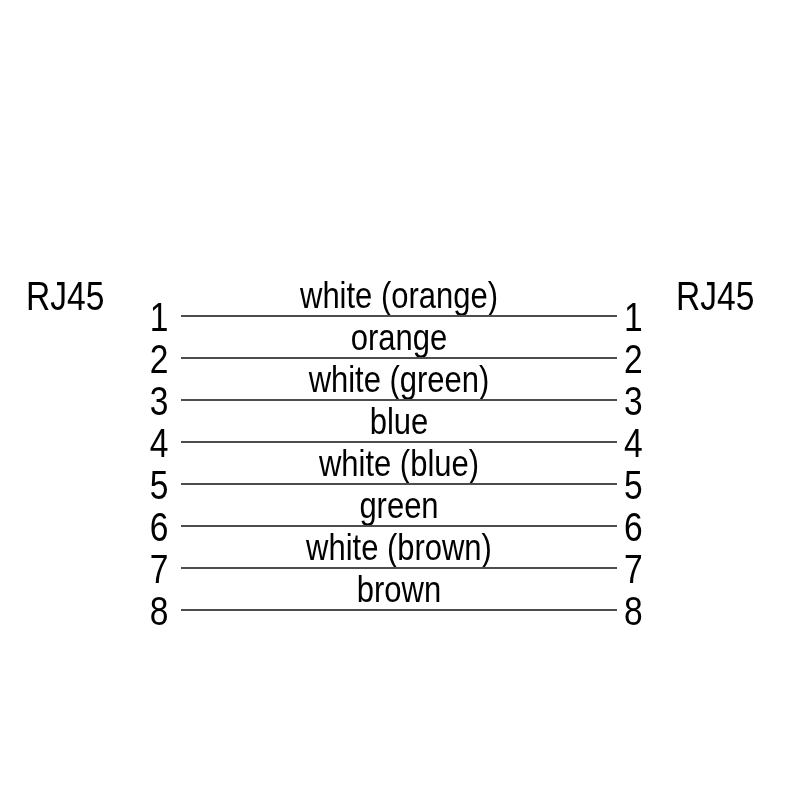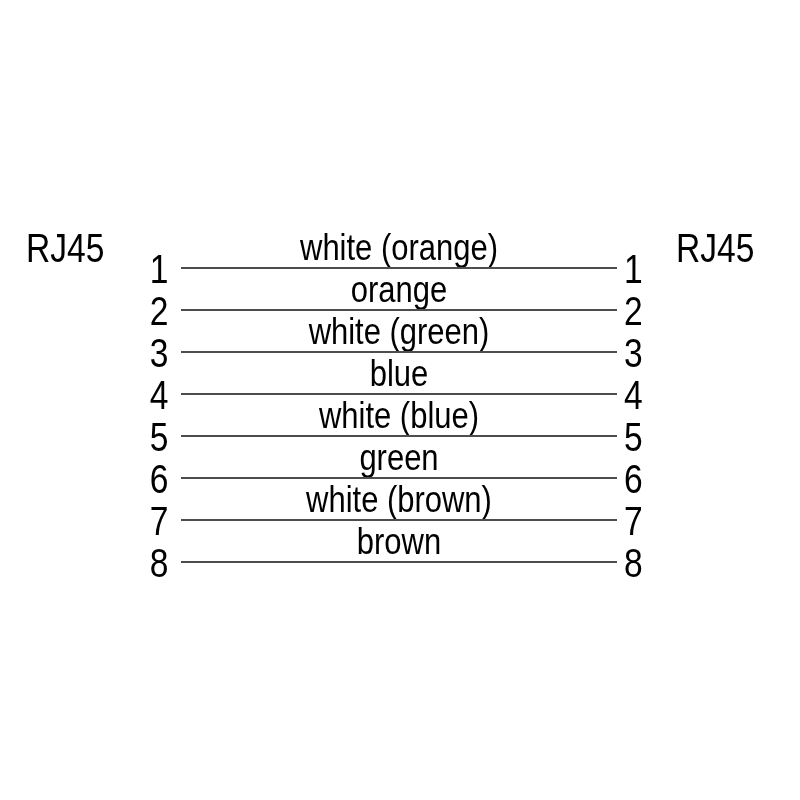--- a/index.html
+++ b/index.html
@@ -10,20 +10,21 @@
   * { margin: 0; padding: 0; box-sizing: border-box; }
   html, body { background: var(--background); }
   body { font-family: "Liberation Sans", sans-serif; color: var(--text); }
 
   .canvas {
     position: relative;
     width: 800px;
     height: 625px;
     background: var(--background);
     overflow: hidden;
+    margin-top: 48px;
   }
 
   .connector-label {
     position: absolute;
     top: 228px;
     font-size: 40px;
     line-height: 40px;
     white-space: nowrap;
     transform: scaleX(0.84);
     transform-origin: left center;

